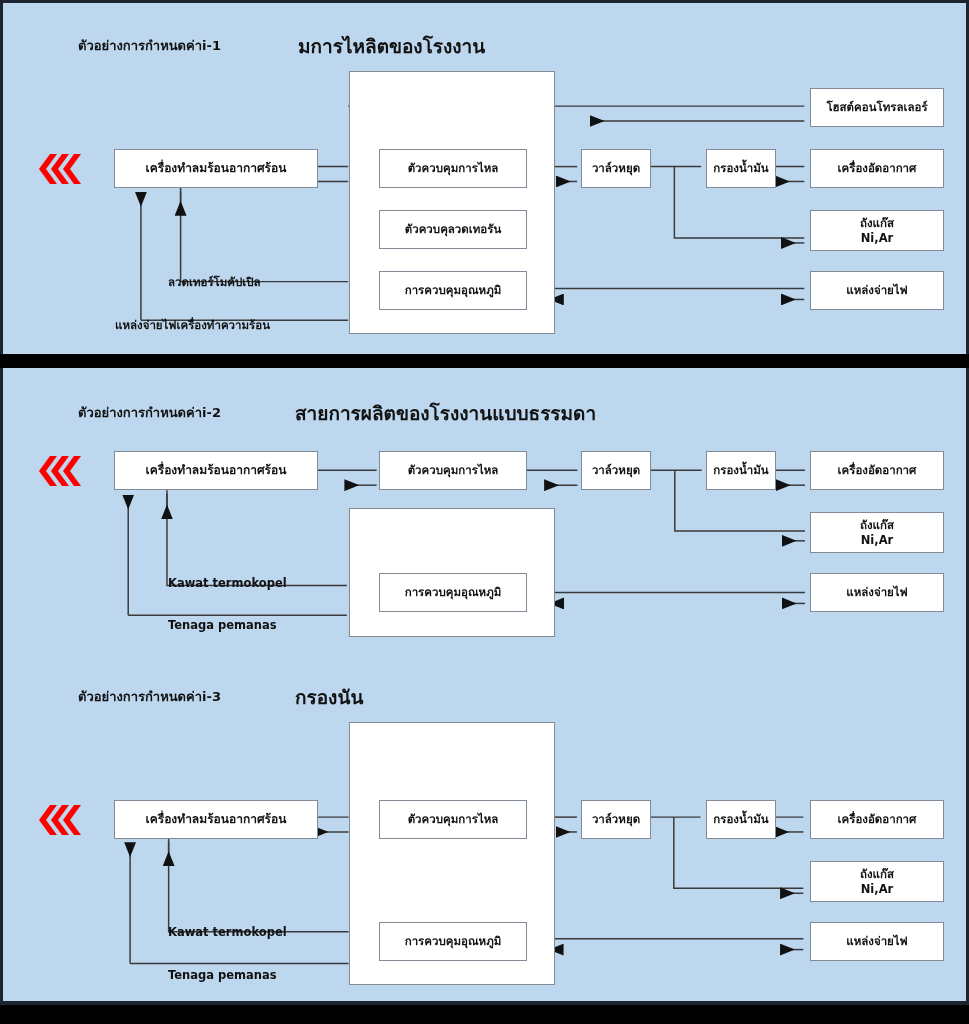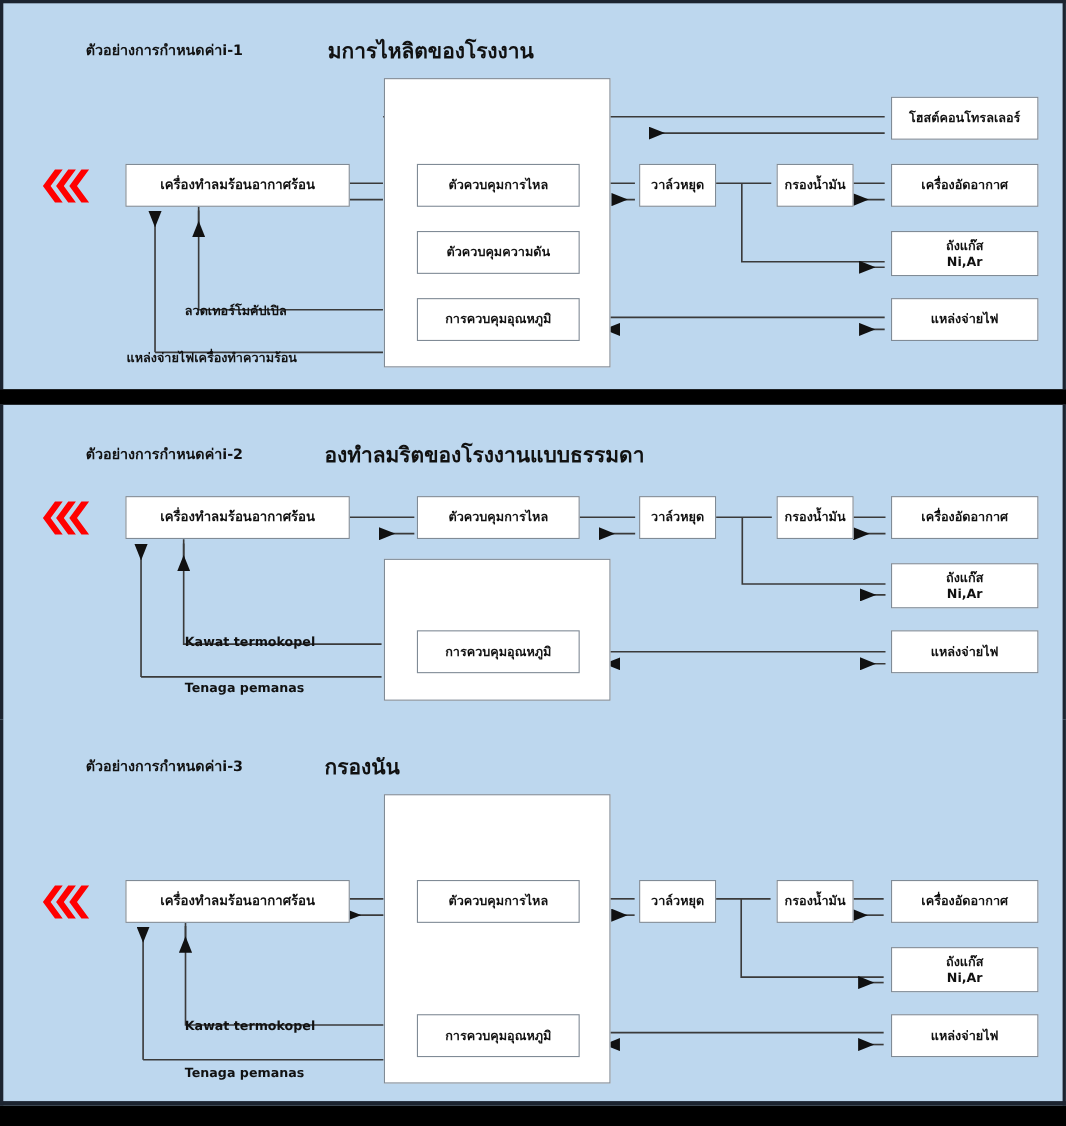--- a/index.html
+++ b/index.html
@@ -142,21 +142,21 @@
       </svg>
     </div>
 
     <div class="box med" style="left:86px; top:146px; width:204px; height:39px;">เครื่องทำลมร้อนอากาศร้อน</div>
 
     <div class="container-box" style="left:346px; top:68px; width:206px; height:263px;"></div>
     <div class="container-title" style="left:346px; top:82px; width:206px;">ตัวควบคุมเครื่องทำความร้อน</div>
     <div class="container-title" style="left:346px; top:100px; width:206px; font-size:12.5px;">AHC3</div>
 
     <div class="box small" style="left:376px; top:146px; width:148px; height:39px;">ตัวควบคุมการไหล</div>
-    <div class="box small" style="left:376px; top:207px; width:148px; height:39px;">ตัวควบคุมความดัน</div>
+    <div class="box small" style="left:376px; top:207px; width:148px; height:39px;">ตัวควบคุลวดเทอรัน</div>
     <div class="box small" style="left:376px; top:268px; width:148px; height:39px;">การควบคุมอุณหภูมิ</div>
 
     <div class="box small" style="left:578px; top:146px; width:70px; height:39px;">วาล์วหยุด</div>
     <div class="box small" style="left:703px; top:146px; width:70px; height:39px;">กรองน้ำมัน</div>
 
     <div class="box small" style="left:807px; top:85px; width:134px; height:39px;">โฮสต์คอนโทรลเลอร์</div>
     <div class="box small" style="left:807px; top:146px; width:134px; height:39px;">เครื่องอัดอากาศ</div>
     <div class="box small" style="left:807px; top:207px; width:134px; height:41px; flex-direction:column;">
       <span>ถังแก๊ส</span>
       <span>Ni,Ar</span>
@@ -198,21 +198,21 @@
 
         <path d="M165,122 L165,218 L346,218"></path>
 
         <path d="M126,248 L346,248"></path>
         <path d="M126,248 L126,128" marker-end="url(#ah2)"></path>
         <path d="M165,126 L165,150" marker-end="url(#ah2)"></path>
       </g>
     </svg>
 
     <div class="panel-sub" style="left:75px; top:34px;">ตัวอย่างการกำหนดค่าi-2</div>
-    <div class="panel-title" style="left:292px; top:30px;">องทำลมริตของโรงงานแบบธรรมดา</div>
+    <div class="panel-title" style="left:292px; top:30px;">สายการผลิตของโรงงานแบบธรรมดา</div>
 
     <div class="chevrons" style="left:31px; top:87px;">
       <svg width="48" height="32" viewBox="0 0 48 32">
         <path d="M16,1 L5,16 L16,31 L23,31 L12,16 L23,1 z" fill="#ff0000"></path>
         <path d="M28,1 L17,16 L28,31 L35,31 L24,16 L35,1 z" fill="#ff0000"></path>
         <path d="M40,1 L29,16 L40,31 L47,31 L36,16 L47,1 z" fill="#ff0000"></path>
       </svg>
     </div>
 
     <div class="box med" style="left:86px; top:83px; width:204px; height:39px;">เครื่องทำลมร้อนอากาศร้อน</div>

